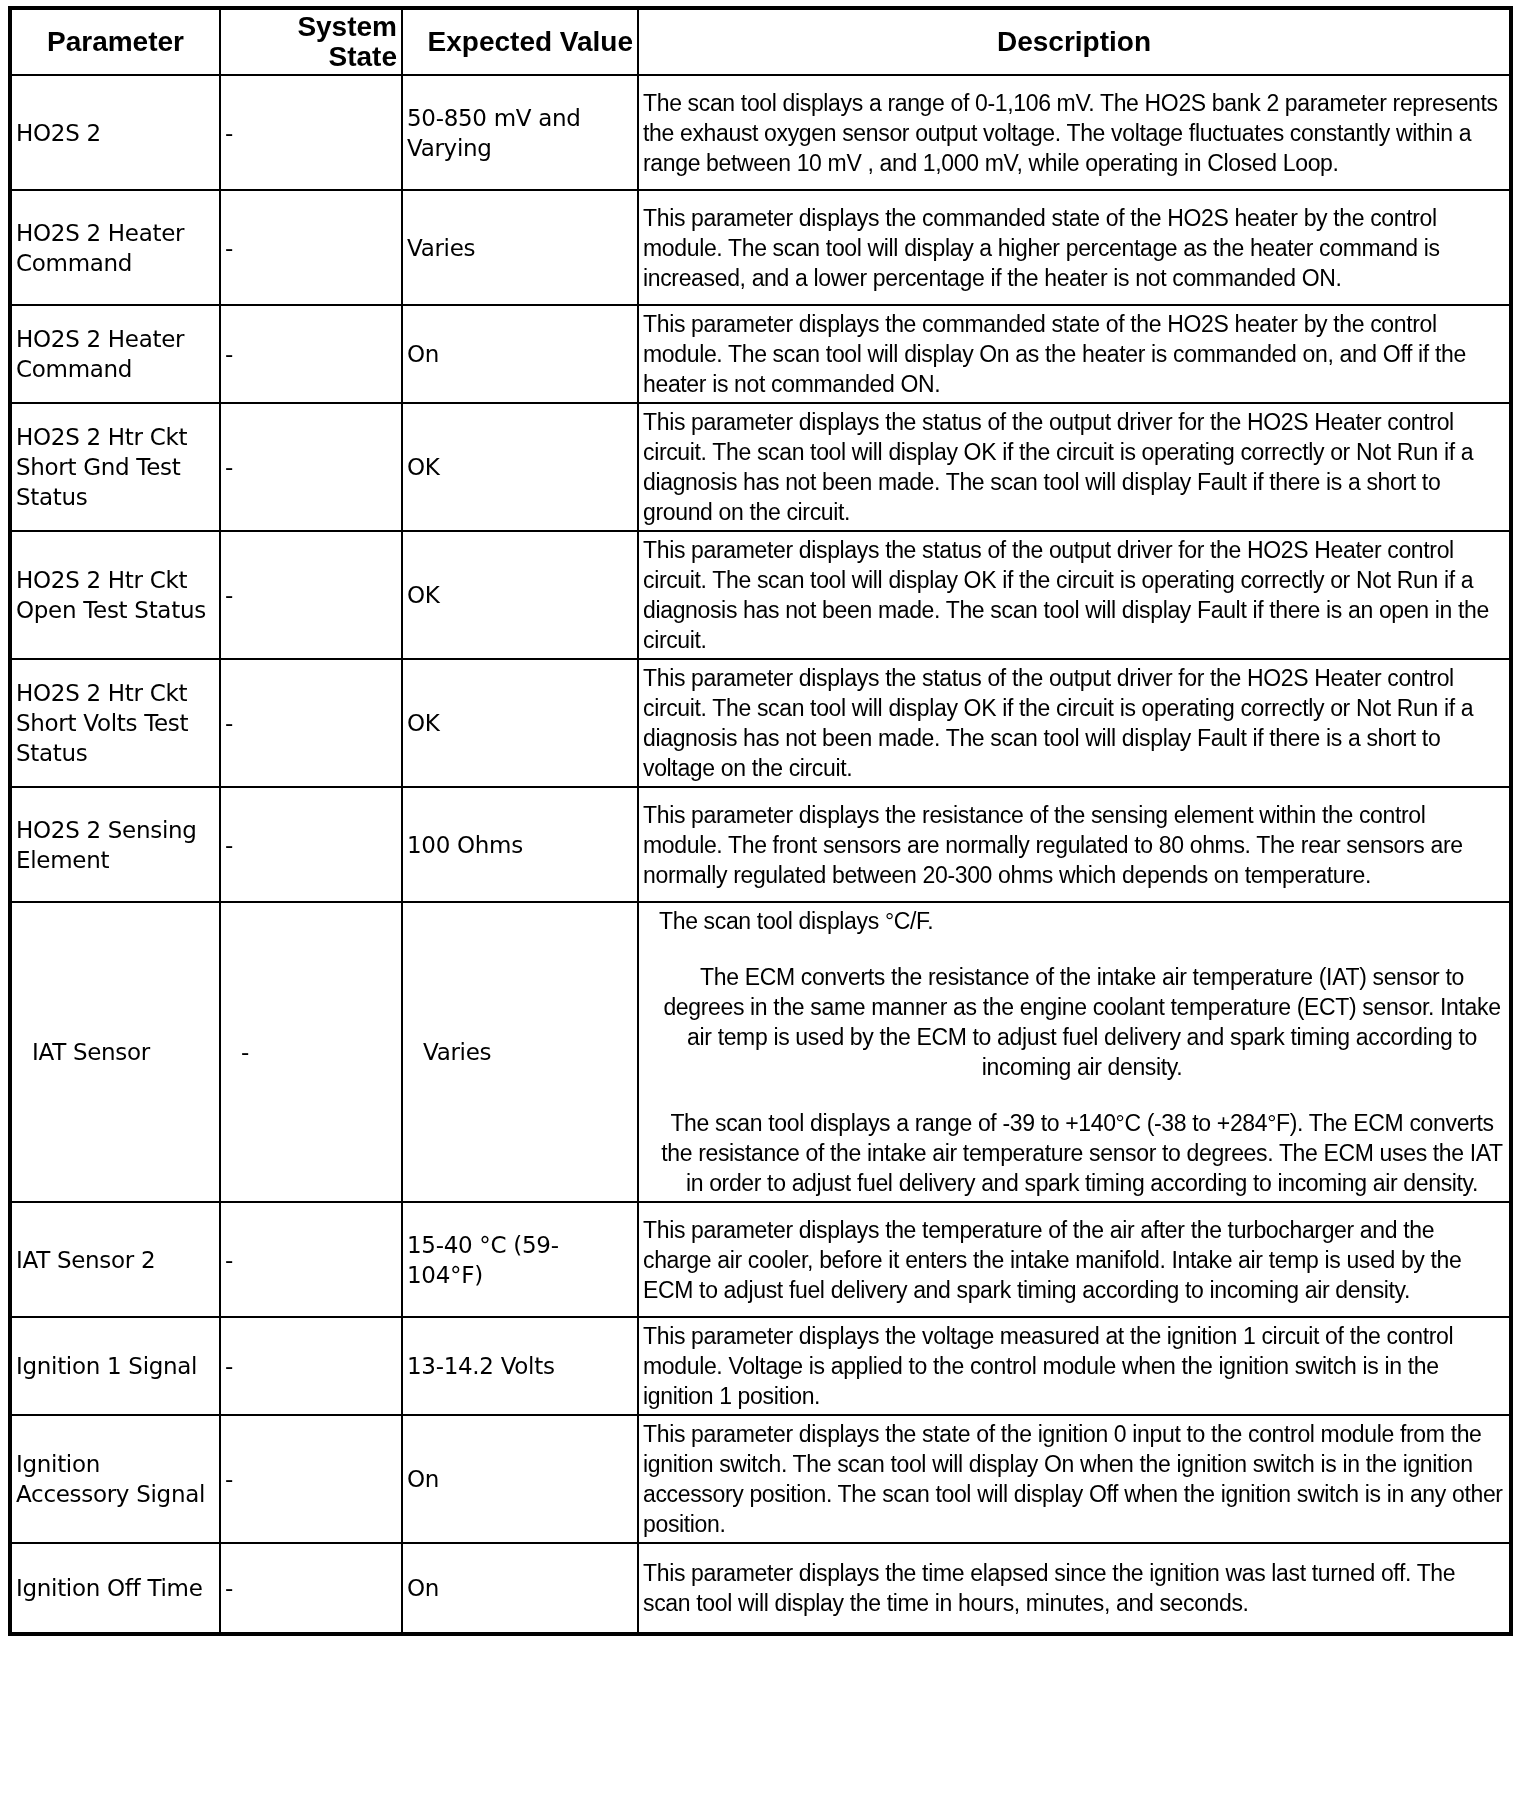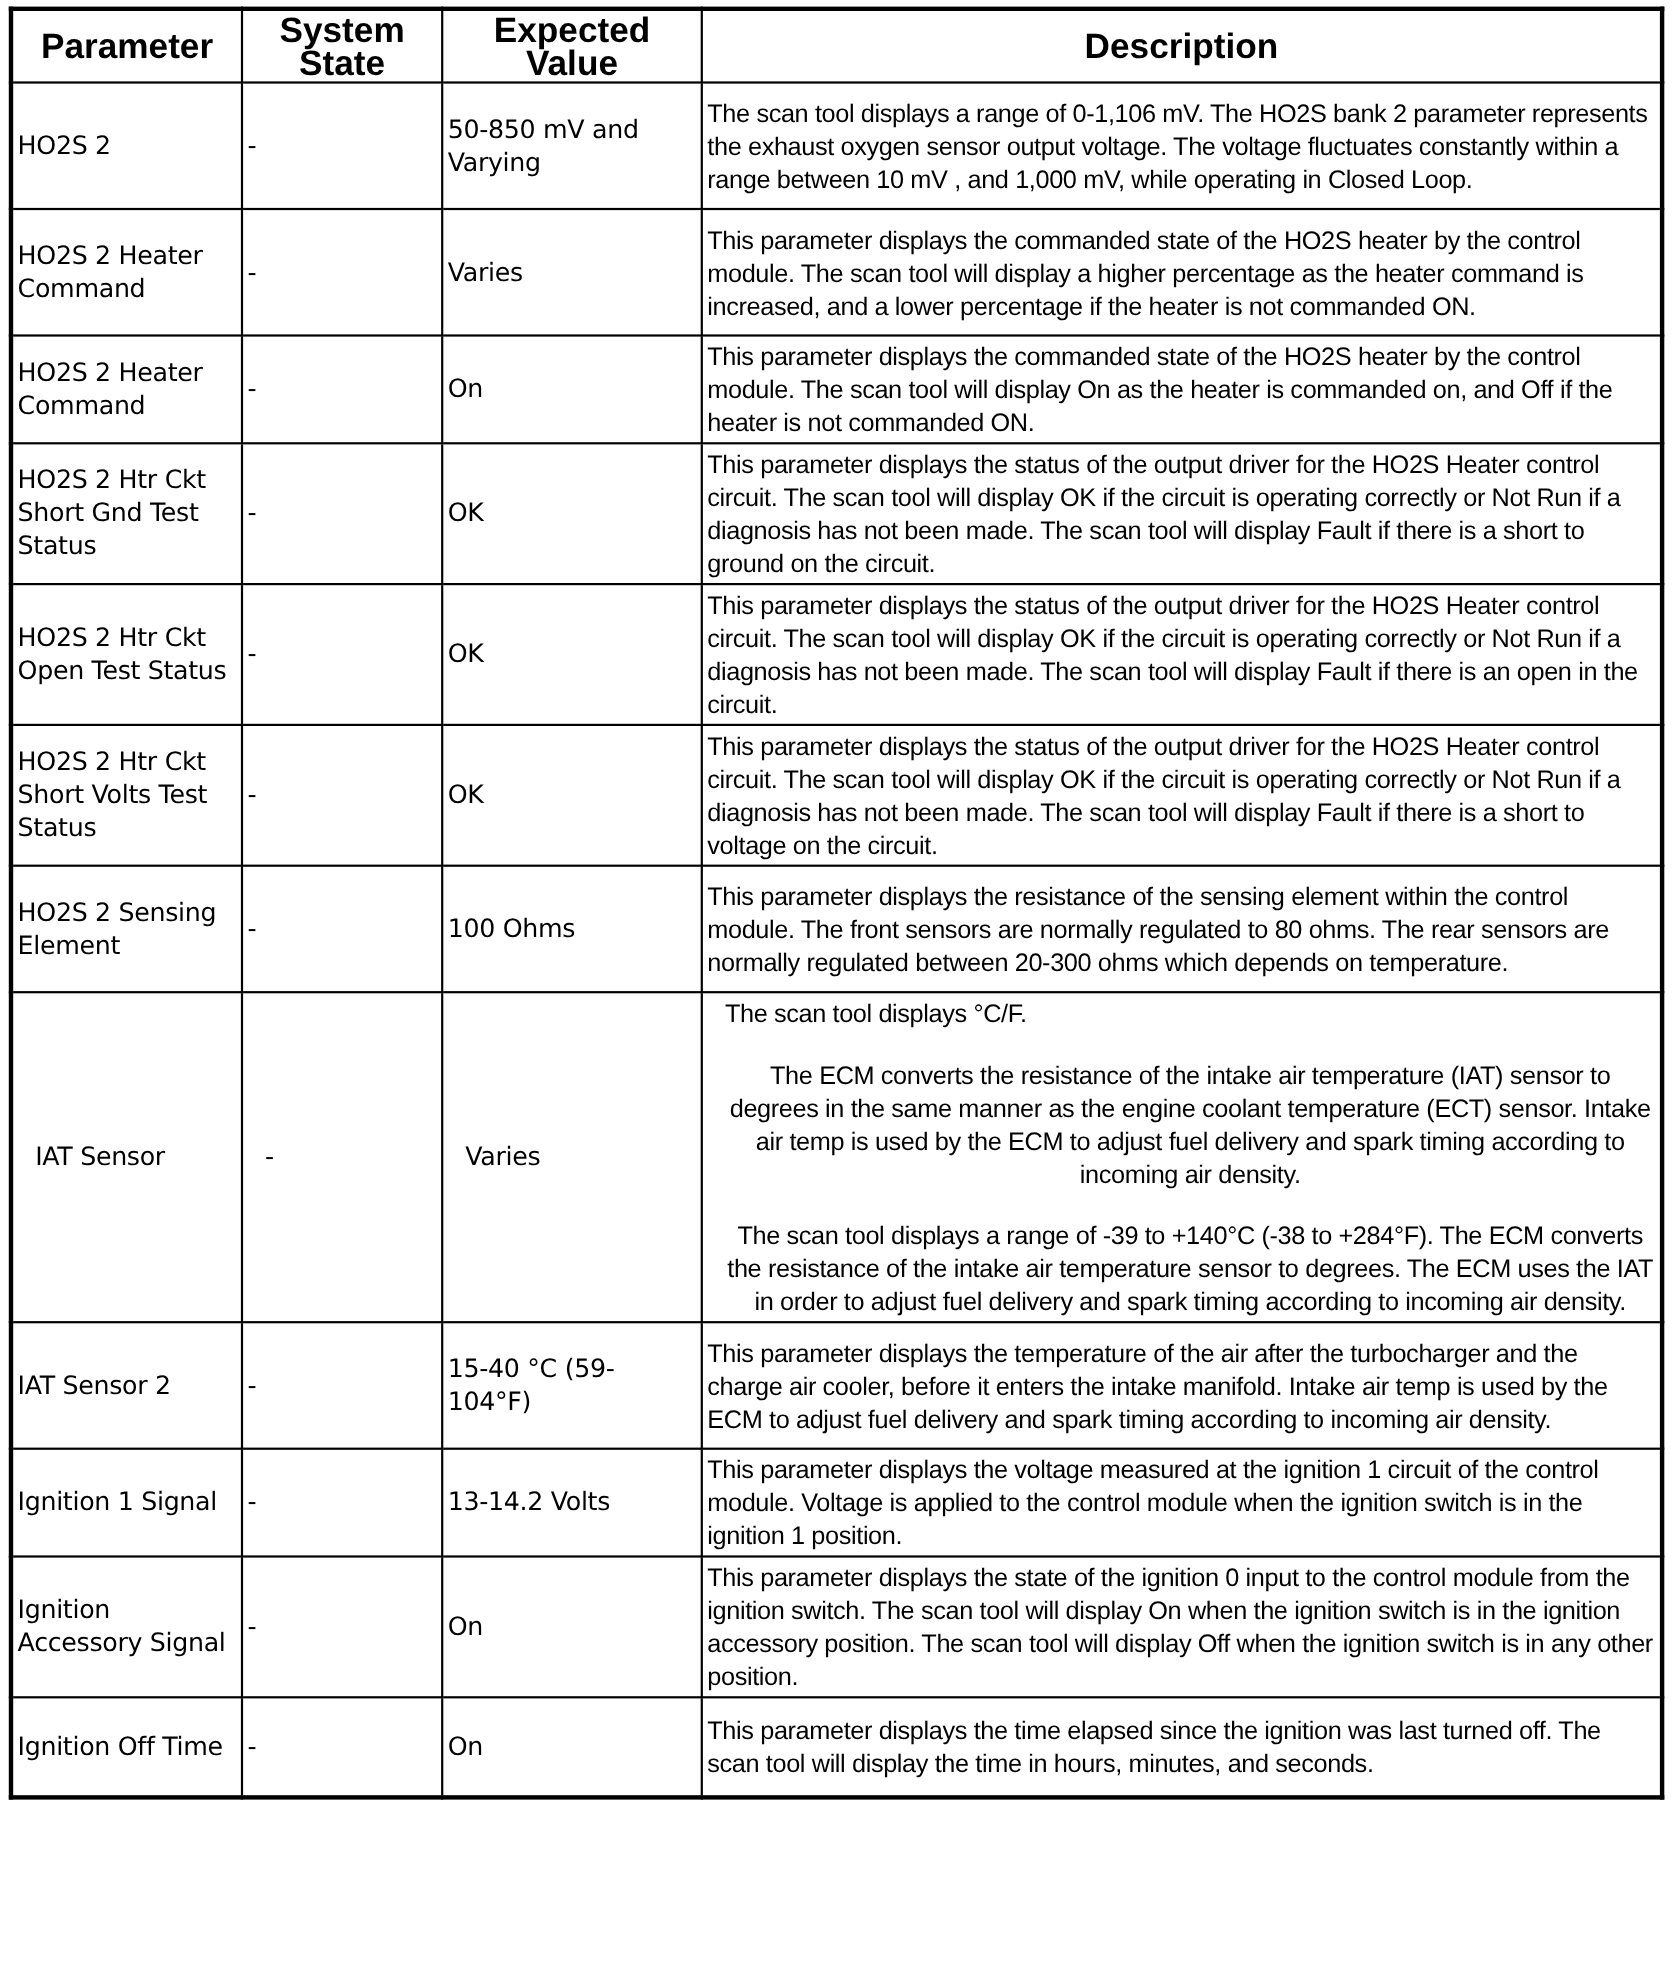--- a/index.html
+++ b/index.html
@@ -30,30 +30,30 @@
     table.spec th, table.spec td {
       border: 2px solid #000;
       vertical-align: middle;
       padding: 3px 4px;
       font-size: 23px;
       line-height: 30px;
     }
     table.spec th {
       font-family: "Liberation Sans Narrow", "Liberation Sans", sans-serif;
       font-weight: bold;
-      font-size: 32px;
+      font-size: 28px;
       height: 34px;
       padding: 2px 4px;
       transform-origin: left;
     }
     th .narrow, .cond-text, td.desc p {
       display: inline-block;
     }
     th.h-param, th.h-desc { text-align: center; }
-    th.h-state, th.h-exp { text-align: center; }
+    th.h-state, th.h-exp { text-align: right; }
     td.cond {
       font-weight: bold;
       font-size: 23px;
       line-height: 29px;
       padding: 4px 4px 5px 4px;
       letter-spacing: -0.2px;
     }
     td.param, td.state, td.exp {
       font-family: "DejaVu Sans", sans-serif;
       font-size: 21px;

